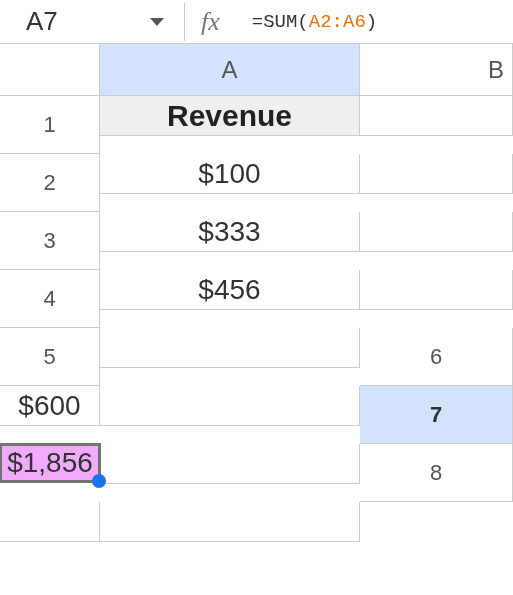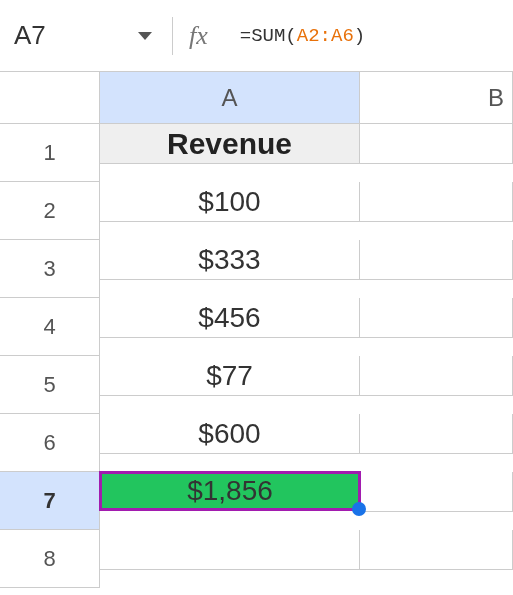--- a/index.html
+++ b/index.html
@@ -10,23 +10,23 @@
     body {
       font-family: Arial, sans-serif;
       background: #fff;
       width: 513px;
       height: 595px;
       overflow: hidden;
     }
     .formula-bar {
       display: flex;
       align-items: center;
-      height: 72px;
+      height: 44px;
       border-bottom: 1px solid #ccc;
-      padding: 0 8px;
+      padding: 0 20px;
     }
     .cell-ref {
       font-size: 26px;
       color: #333;
       width: 130px;
       padding-left: 6px;
     }
     .dropdown-arrow {
       width: 0;
       height: 0;
@@ -111,22 +111,22 @@
       color: #333;
       position: relative;
     }
     .cell.header-cell {
       background: #efefef;
       font-weight: bold;
       font-size: 30px;
       color: #222;
     }
     .cell.selected {
-      background: #22c55e;
-      border: 3px solid #a21caf;
+      background: #f0abfc;
+      border: 3px solid #737373;
       margin: -1px;
       z-index: 2;
     }
     .cell.selected .handle {
       position: absolute;
       bottom: -8px;
       right: -8px;
       width: 14px;
       height: 14px;
       background: #1a73e8;
@@ -165,21 +165,20 @@
 
   <div class="row-header">3</div>
   <div class="cell">$333</div>
   <div class="cell empty"></div>
 
   <div class="row-header">4</div>
   <div class="cell">$456</div>
   <div class="cell empty"></div>
 
   <div class="row-header">5</div>
-  <div class="cell">$77</div>
   <div class="cell empty"></div>
 
   <div class="row-header">6</div>
   <div class="cell">$600</div>
   <div class="cell empty"></div>
 
   <div class="row-header selected">7</div>
   <div class="cell selected">
     <span>$1,856</span>
     <div class="handle"></div>

